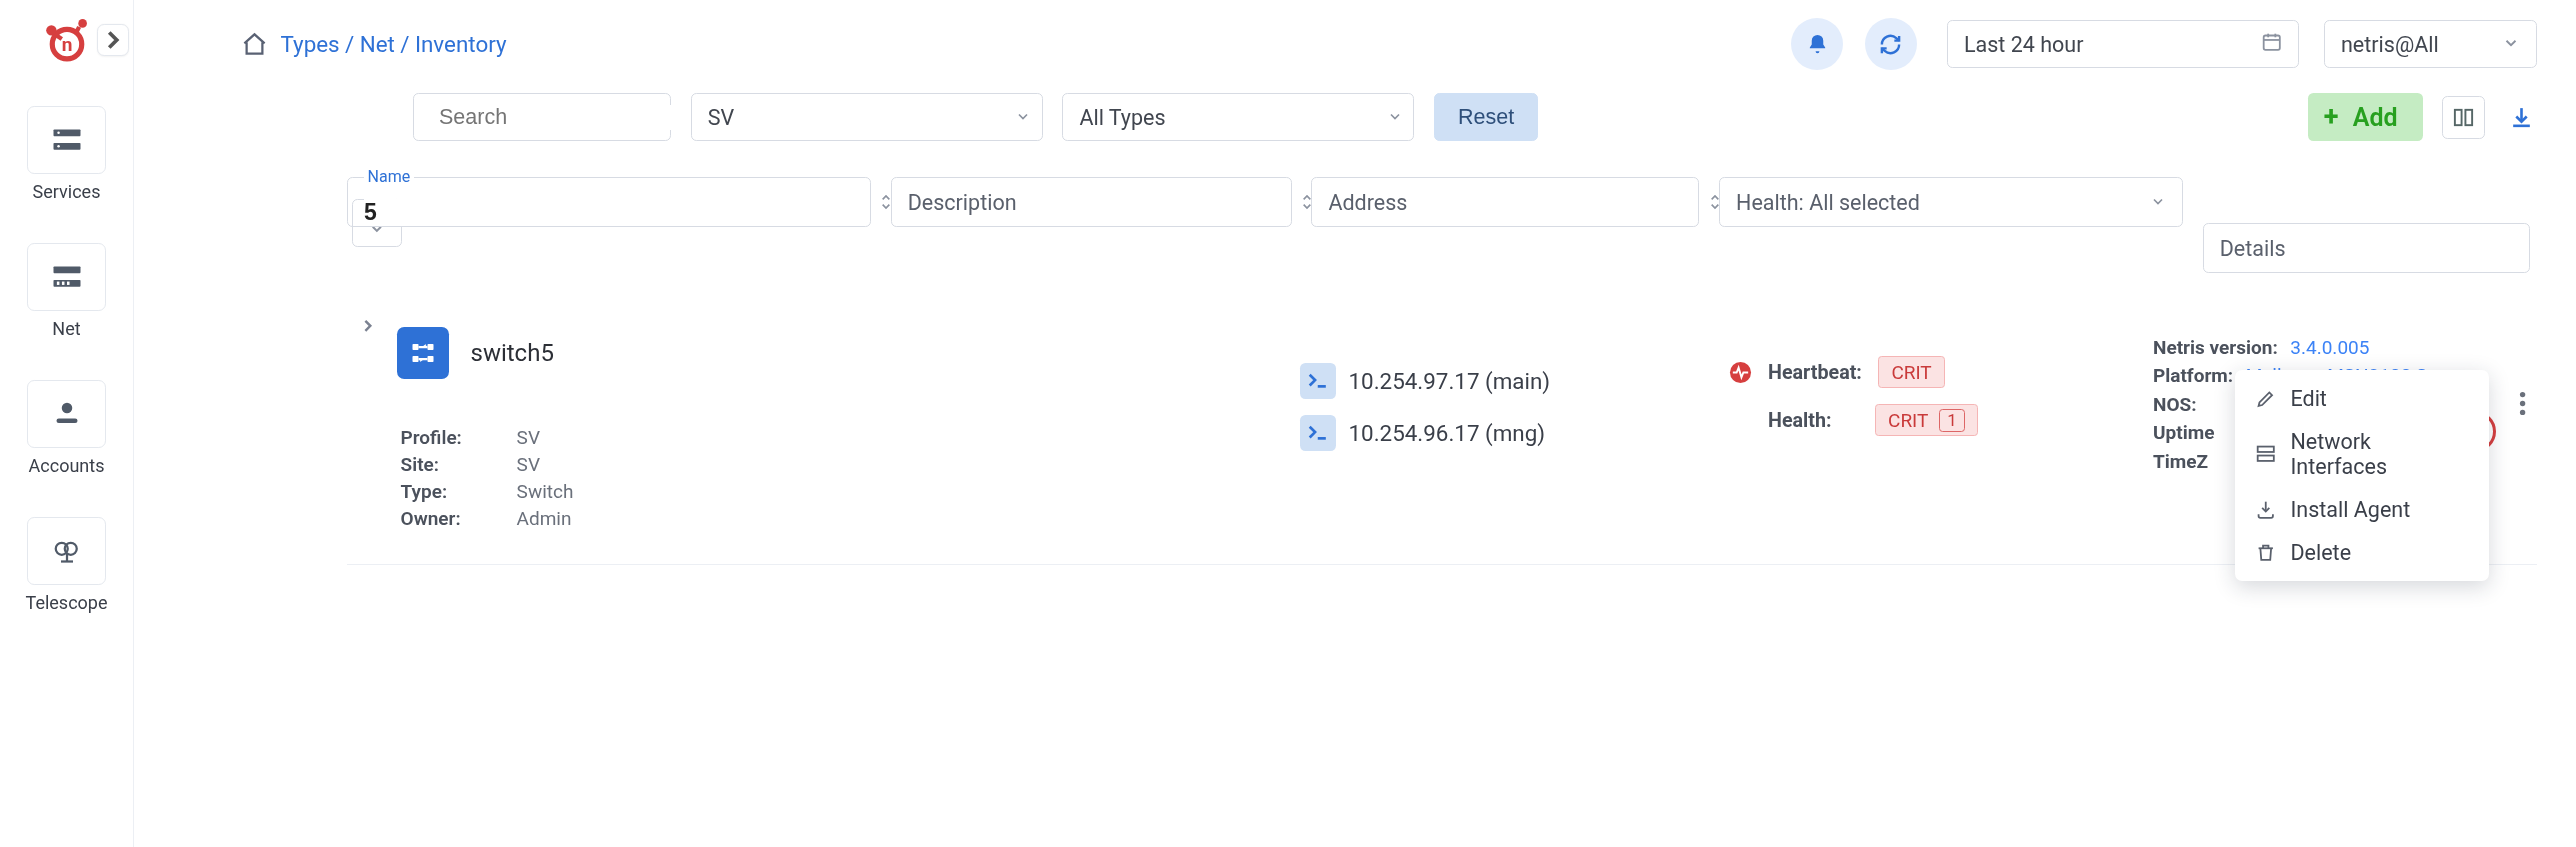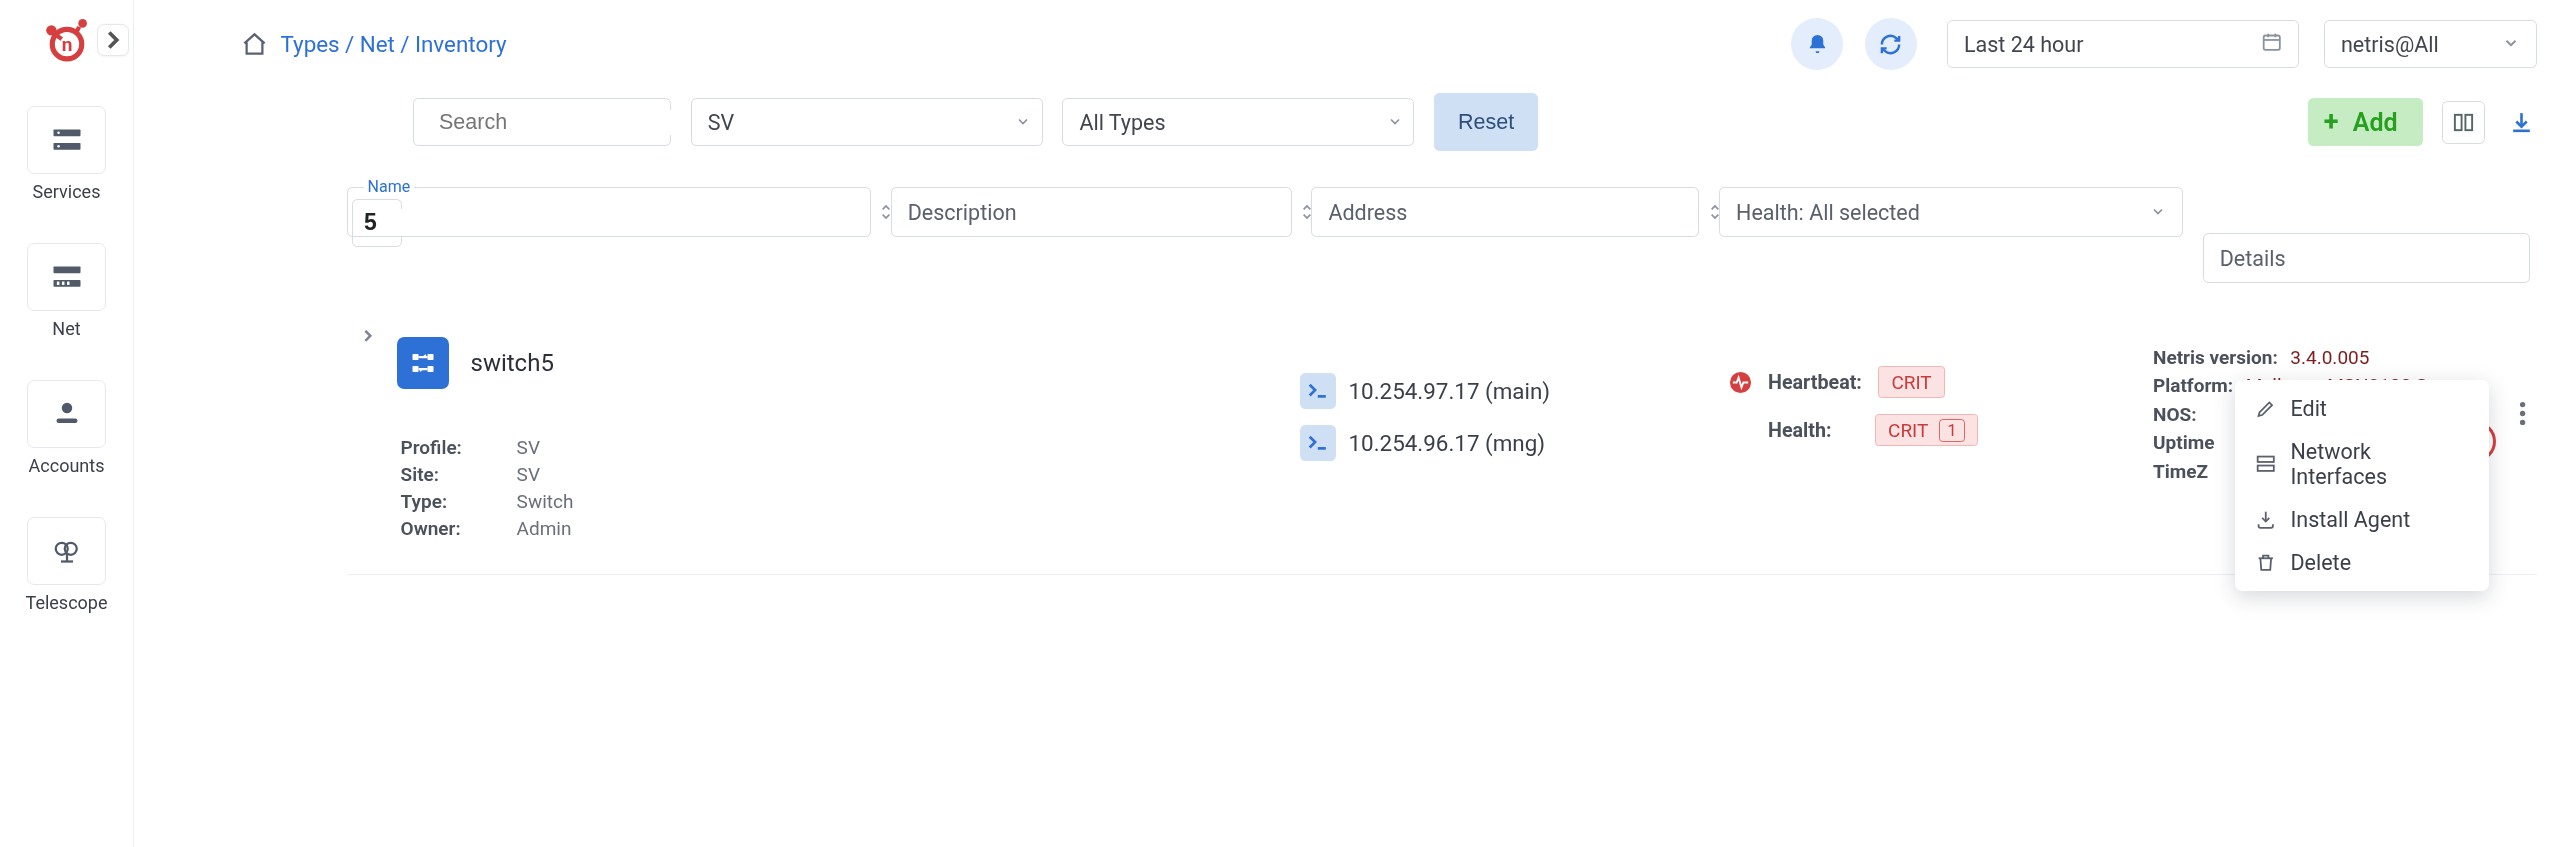--- a/index.html
+++ b/index.html
@@ -30,21 +30,21 @@
   .chev-down { color:#8b929f; }
   
   .filter-row { display:flex; align-items:center; gap:19.7px; padding: 0 39px 0 197px; }
   .sort-btn { width:50px; height:48px; border:0.9px solid #d7dbe3; border-radius:5.4px; display:flex; align-items:center; justify-content:center; cursor:pointer; position:absolute; left:218px; top:106px;}
   .sort-btn svg { color:#8b929f;}
   .filter-row-wrap { position:relative; }
   .search-box { width:258px; height:48px; border:0.9px solid #d7dbe3; border-radius:5.4px; display:flex; align-items:center; gap:10.7px; padding:0 14.3px; color:#8b929f;}
   .search-box input { border:none; outline:none; font-size:21.5px; flex:1; color:#333;}
   .dropdown { position:relative; width:352px; height:48px; border:0.9px solid #d7dbe3; border-radius:5.4px; display:flex; align-items:center; padding:0 16px; font-size:21.5px; color:#41464f; cursor:pointer;}
   .dropdown .dd-arrow { position:absolute; right:10.7px; top:50%; transform:translateY(-50%); color:#8b929f; }
-  .reset-btn { height:58px; padding:0 23px; background:#cfe0f5; border:0.9px solid #cfe0f5; border-radius:5.4px; font-size:21.5px; color:#2e4f7a; cursor:pointer;}
+  .reset-btn { height:48px; padding:0 23px; background:#cfe0f5; border:0.9px solid #cfe0f5; border-radius:5.4px; font-size:21.5px; color:#2e4f7a; cursor:pointer;}
   .filter-spacer { flex:1; }
   .add-btn { height:48px; padding:0 25px 0 16px; background:#c5ecc3; border-radius:5.4px; font-size:25px; font-weight:600; color:#27a01f; display:flex; align-items:center; gap:14.3px; cursor:pointer;}
   .add-btn .plus { font-size:27px; font-weight:700;}
   .col-btn { width:43px; height:43px; border:0.9px solid #d7dbe3; border-radius:5.4px; display:flex; align-items:center; justify-content:center; color:#566; cursor:pointer;}
   .dl-btn { width:32px; height:43px; display:flex; align-items:center; justify-content:center; color:#2e71d6; cursor:pointer;}
   
   .headers { display:flex; gap:19.7px; padding:36px 39px 0 213px; }
   .hdr { position:relative; height:50px; border:0.9px solid #d7dbe3; border-radius:5.4px; display:flex; align-items:center; padding:0 16px; font-size:21.5px; color:#5a606c;}
   .hdr .hdr-sort { position:absolute; right:-27px; top:50%; transform:translateY(-50%); color:#8b929f; display:flex; align-items:center; justify-content:center; width:21.5px;}
   .hdr.name { width:524px; flex-direction:column; align-items:flex-start; justify-content:flex-end; padding-top:0; }
@@ -71,21 +71,21 @@
   .term-ic { width:36px; height:36px; border-radius:5.4px; background:#cfe0f5; display:flex; align-items:center; justify-content:center; color:#2e71d6;}
   .col-health { width:424px; display:flex; flex-direction:column; gap:16px; padding-top:29px;}
   .health-line { display:flex; align-items:center; gap:16px; }
   .pulse-ic { color:#d63f3f; display:flex;}
   .health-key { font-size:19.7px; font-weight:700; color:#4b515c; }
   .crit-badge { height:32px; padding:0 12.5px; border:0.9px solid #f5b5b5; background:#fbe3e3; border-radius:3.6px; font-size:19px; font-weight:400; color:#c93a3a; display:flex; align-items:center; gap:10.7px;}
   .crit-badge .count { border:0.9px solid #d66; border-radius:3.6px; padding:0 7.2px; height:23px; display:flex; align-items:center; font-size:17px; }
   .col-details { flex:1; display:flex; flex-direction:column; gap:5.4px; padding-top:9px; font-size:19px; color:#4b515c; position:relative;}
   .d-row { display:flex; gap:12.5px;}
   .d-row .k { font-weight:700; white-space:nowrap;}
-  .d-row .v { color:#7f1d1d; white-space:nowrap; overflow:hidden; text-overflow:ellipsis;}
+  .d-row .v { color:#3b82f6; white-space:nowrap; overflow:hidden; text-overflow:ellipsis;}
   .kebab { position:absolute; right:10.7px; top:64px; color:#6a707b; cursor:pointer;}
   
   .ctx-menu { position:absolute; top:43px; right:48px; width:254px; background:#fff; border-radius:7.2px; box-shadow:0 5.4px 21.5px rgba(30,40,60,0.18); padding:7.2px 0; z-index:50; }
   .ctx-item { display:flex; align-items:center; gap:14.3px; padding:9px 19.7px; font-size:21.5px; color:#3a3f49; cursor:pointer;}
   .ctx-item svg { flex-shrink:0; color:#5a606c;}
   .highlight-ring { position:absolute; right:41px; top:84px; width:213px; height:41px; border:3.6px solid #d63f3f; border-radius:21.5px; pointer-events:none;}
 </style>
 </head>
 <body>
 

